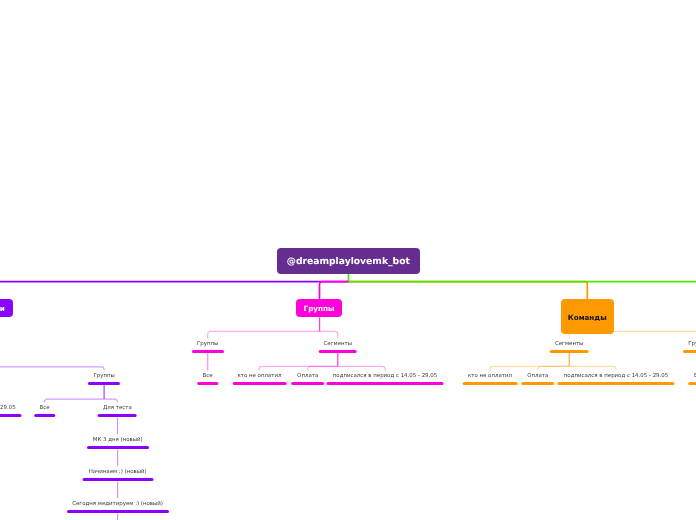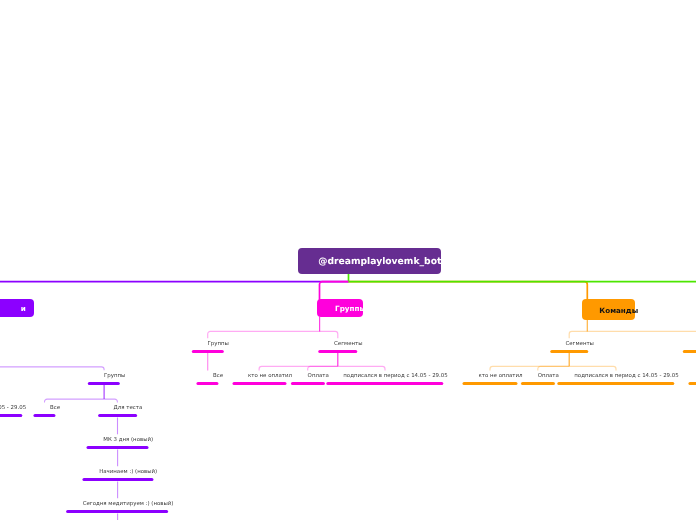--- a/index.html
+++ b/index.html
@@ -2,21 +2,21 @@
 <html><head>
 <meta charset="utf-8">
 <title>@dreamplaylovemk_bot — mind map</title>
 <style>
   html,body{margin:0;padding:0;background:#ffffff;}
   body{width:696px;height:520px;overflow:hidden;
        font-family:"DejaVu Sans",sans-serif;
        -webkit-font-smoothing:antialiased;
        text-rendering:geometricPrecision;}
   #canvas{position:relative;width:696px;height:520px;background:#ffffff;}
-  .leaf .cap, .pill, .pill span{will-change:opacity;margin-left:21px;}
+  .leaf .cap, .pill, .pill span{will-change:opacity;}
   #links{position:absolute;left:0;top:0;width:696px;height:520px;}
 
   
   .pill{position:absolute;display:flex;align-items:center;justify-content:center;
         border-radius:4px;box-sizing:border-box;white-space:nowrap;}
   .pill.root{font-weight:bold;font-size:9.2px;}
   .pill.root span{position:relative;top:1px;}
   .pill.main{font-weight:bold;font-size:7.2px;}
   .pill.main span{position:relative;top:1.1px;}
 
@@ -75,21 +75,21 @@
   <div class="pill root" style="left:277px;top:248px;width:142.6px;height:25.6px;background:#662D91;color:#ffffff;">
     <span>@dreamplaylovemk_bot</span>
   </div>
 
   <div class="pill main" style="left:-30px;top:299px;width:42.7px;height:17.5px;background:#8C00FF;color:#ffffff;padding-right:7.8px;justify-content:flex-end;">
     <span>и</span>
   </div>
   <div class="pill main" style="left:295.9px;top:299px;width:46.2px;height:17.5px;background:#FF00DC;color:#ffffff;">
     <span>Группы</span>
   </div>
-  <div class="pill main" style="left:560.9px;top:299px;width:52.7px;height:21px;background:#FF9900;color:#141414;">
+  <div class="pill main" style="left:560.9px;top:299px;width:52.7px;height:35px;background:#FF9900;color:#141414;">
     <span>Команды</span>
   </div>
 
   <div class="leaf" style="left:207.7px;top:340px;">
     <div class="cap">Группы</div>
     <div class="bar" style="width:32px;background:#FF00DC;"></div>
   </div>
   <div class="leaf" style="left:337.8px;top:340px;">
     <div class="cap">Сегменты</div>
     <div class="bar" style="width:38.6px;background:#FF00DC;"></div>

